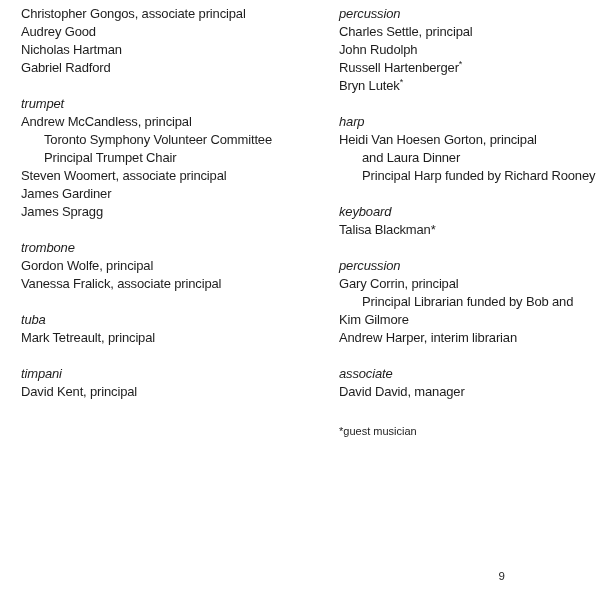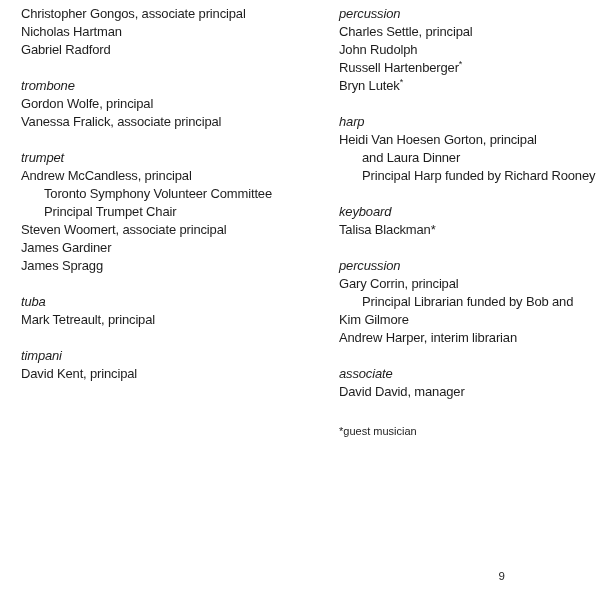--- a/index.html
+++ b/index.html
@@ -50,36 +50,37 @@
     line-height: 14px;
   }
 </style>
 </head>
 <body>
 
 <div class="page">
   <div class="col col-left">
       <div class="section">
         <p class="line">Christopher Gongos, associate principal</p>
+        <p class="line">Audrey Good</p>
         <p class="line">Nicholas Hartman</p>
         <p class="line">Gabriel Radford</p>
-      </div>
-      <div class="section">
-        <p class="section-header">trombone</p>
-        <p class="line">Gordon Wolfe, principal</p>
-        <p class="line">Vanessa Fralick, associate principal</p>
       </div>
       <div class="section">
         <p class="section-header">trumpet</p>
         <p class="line">Andrew McCandless, principal</p>
         <p class="line indent">Toronto Symphony Volunteer Committee</p>
         <p class="line indent">Principal Trumpet Chair</p>
         <p class="line">Steven Woomert, associate principal</p>
         <p class="line">James Gardiner</p>
         <p class="line">James Spragg</p>
+      </div>
+      <div class="section">
+        <p class="section-header">trombone</p>
+        <p class="line">Gordon Wolfe, principal</p>
+        <p class="line">Vanessa Fralick, associate principal</p>
       </div>
       <div class="section">
         <p class="section-header">tuba</p>
         <p class="line">Mark Tetreault, principal</p>
       </div>
       <div class="section">
         <p class="section-header">timpani</p>
         <p class="line">David Kent, principal</p>
       </div>
     </div>

